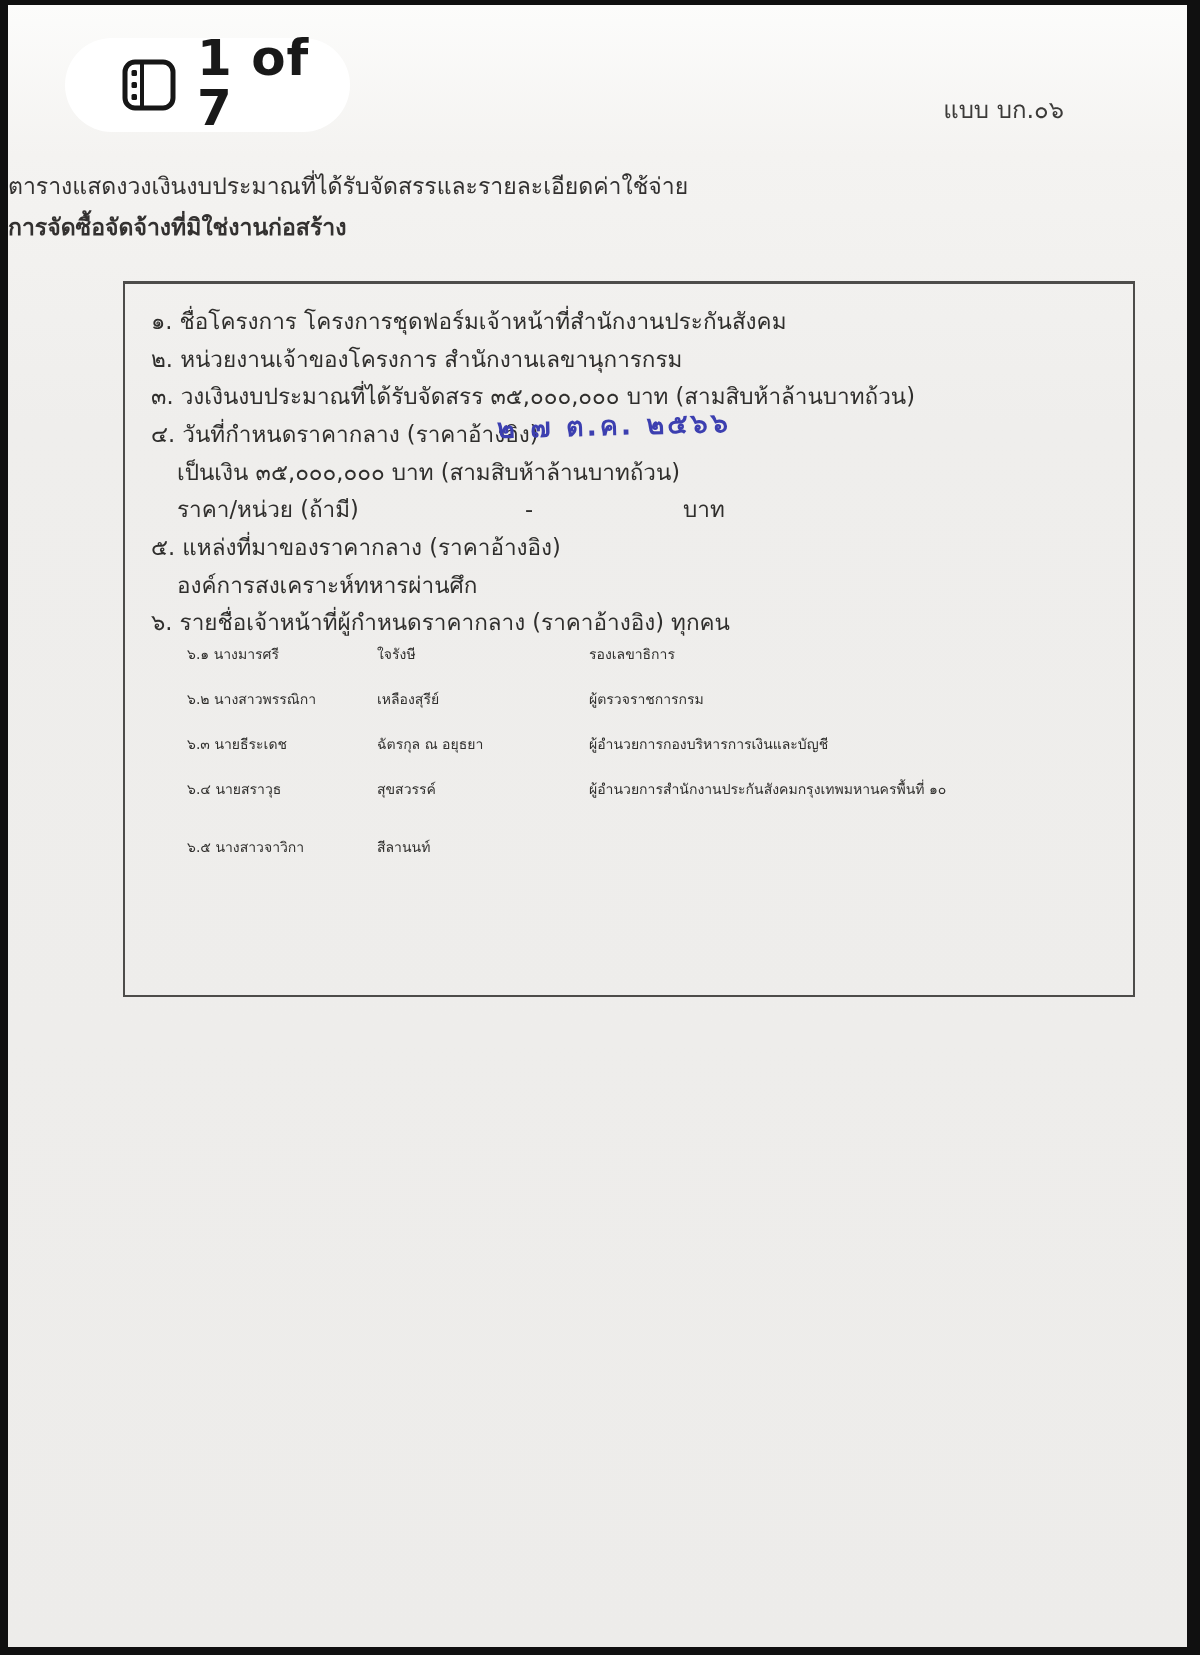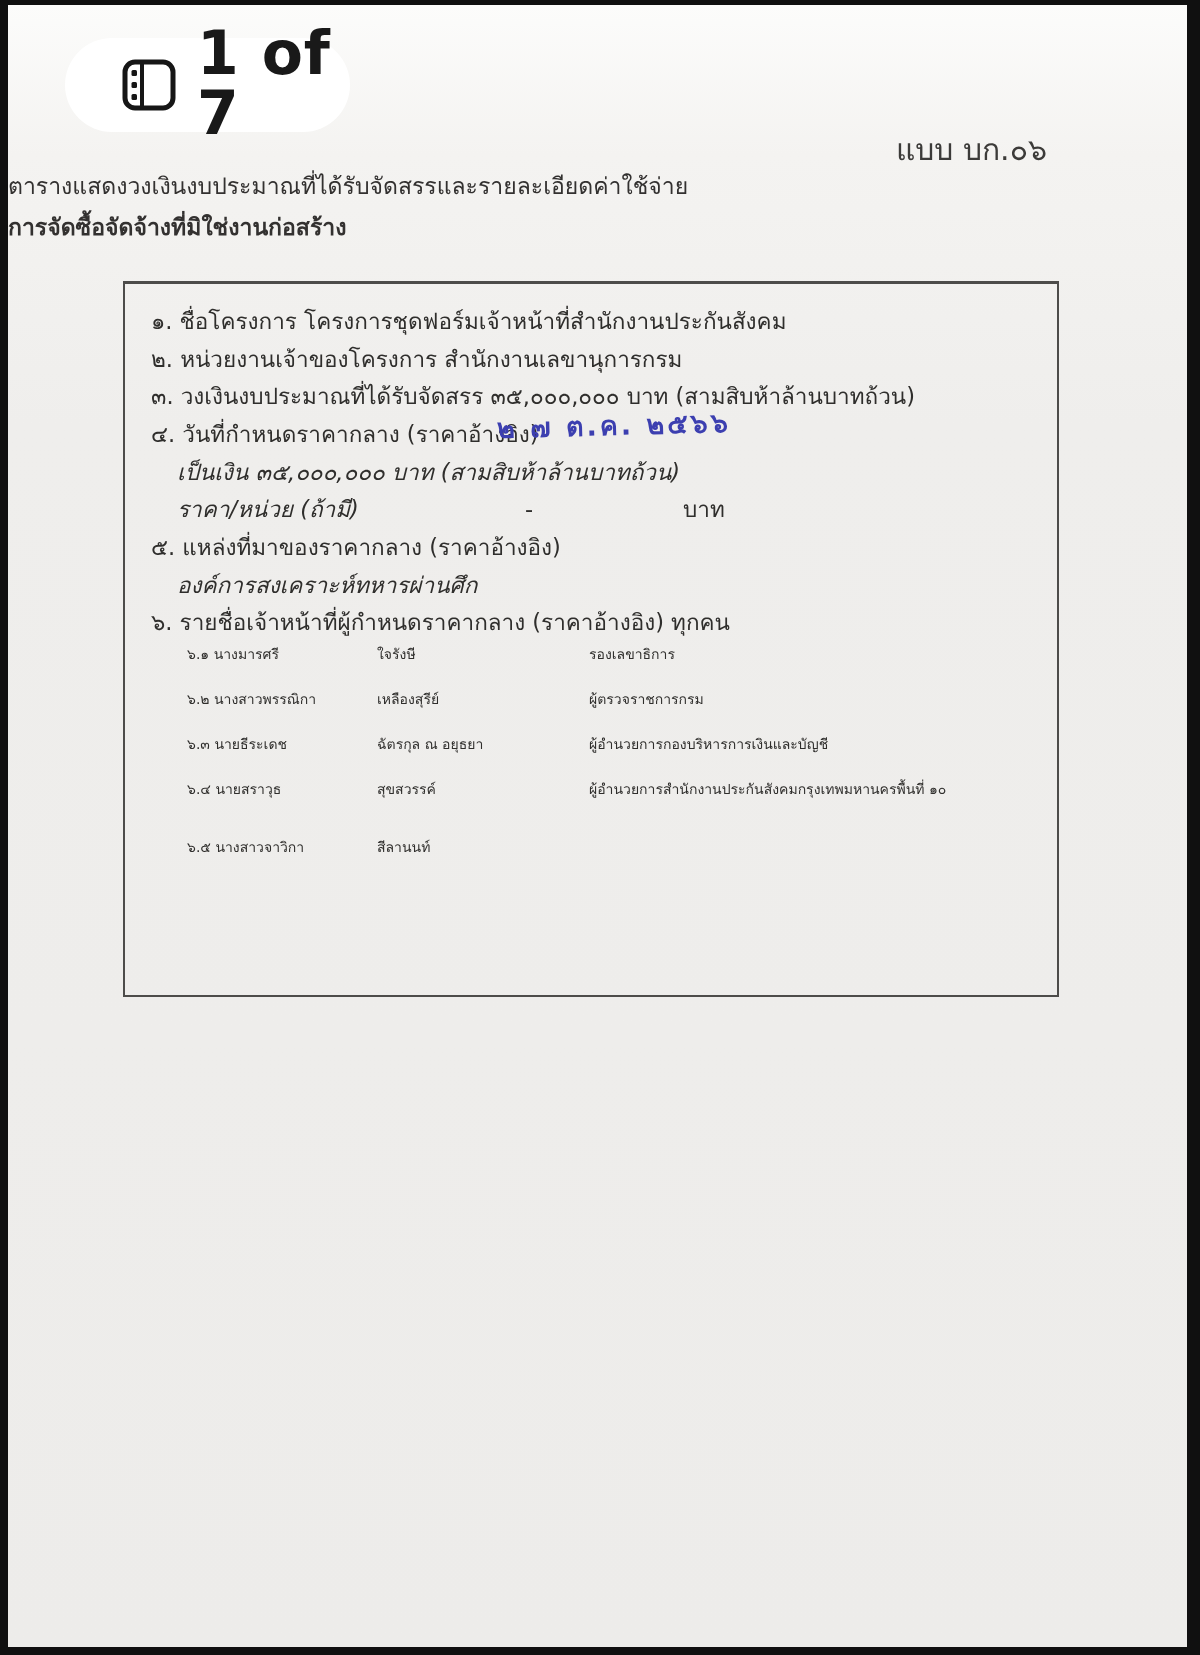--- a/index.html
+++ b/index.html
@@ -14,46 +14,46 @@
     background:linear-gradient(180deg,#fcfcfb 0px,#f4f3f1 150px,#efeeec 420px,#edecea 100%);
   }
   
   .page-badge{
     position:absolute;left:57px;top:33px;width:285px;height:94px;
     background:#ffffff;border-radius:48px;
     display:flex;align-items:center;gap:20px;padding-left:56px;box-sizing:border-box;
   }
   .badge-icon{width:56px;height:56px;display:block;flex:0 0 auto;}
   .badge-text{
-    font-size:60px;font-weight:600;color:#191919;letter-spacing:1px;
+    font-size:50px;font-weight:600;color:#191919;letter-spacing:1px;
     line-height:1;transform:translateY(-2px);
   }
   
   .form-code{
-    position:absolute;top:85px;right:140px;
-    font-size:30px;color:#3c3b39;white-space:nowrap;margin-top:36px;
+    position:absolute;top:85px;right:123px;
+    font-size:24px;color:#3c3b39;white-space:nowrap;
   }
   .title{
     position:absolute;left:0;width:100%;
     font-size:23px;color:#333130;white-space:nowrap;
   }
   .title.l1{top:163px;}
   .title.l2{top:204px;font-weight:bold;}
   
   .box{
-    position:absolute;left:115px;top:276px;width:936px;height:716px;
+    position:absolute;left:115px;top:276px;width:1012px;height:716px;
     border:2px solid #4d4c4a;border-top-width:3px;box-sizing:border-box;
     background:transparent;
   }
   .ln{
     position:absolute;font-size:22.5px;color:#2f2e2c;line-height:30px;
     white-space:nowrap;
   }
   .indent0{left:26px;}
-  .indent1{left:52px;font-style:italic;}
+  .indent1{left:52px;}
   .stamp{
     position:absolute;left:372px;top:120px;
     font-size:27px;font-weight:700;color:#3c3fb0;
     letter-spacing:3px;transform:rotate(-1.5deg);
     white-space:nowrap;
   }
   .officer-row{
     position:absolute;left:62px;right:10px;
     display:grid;grid-template-columns:190px 212px auto;
     font-size:14px;color:#2f2e2c;line-height:30px;white-space:nowrap;

